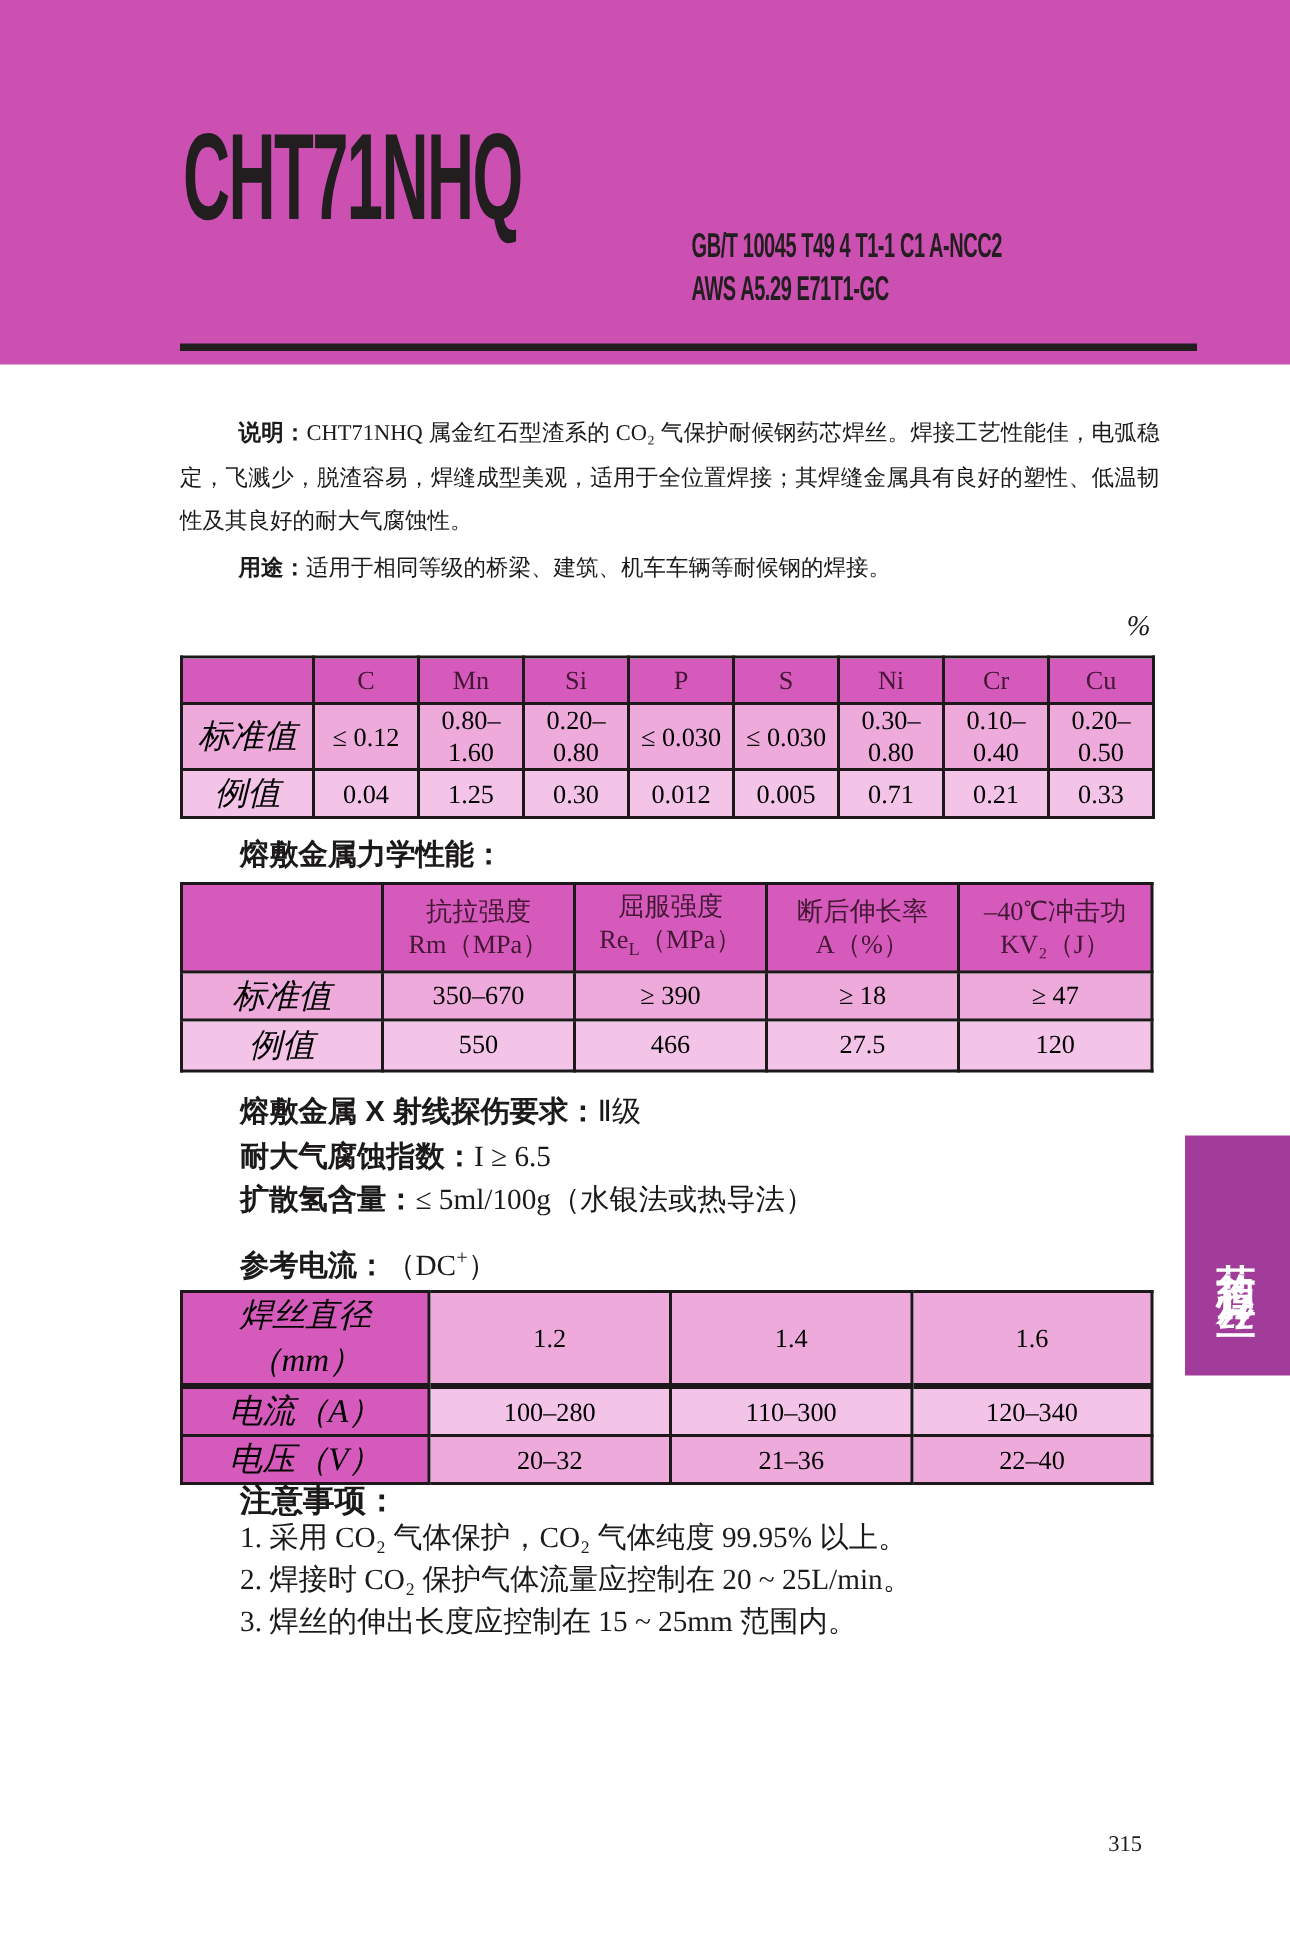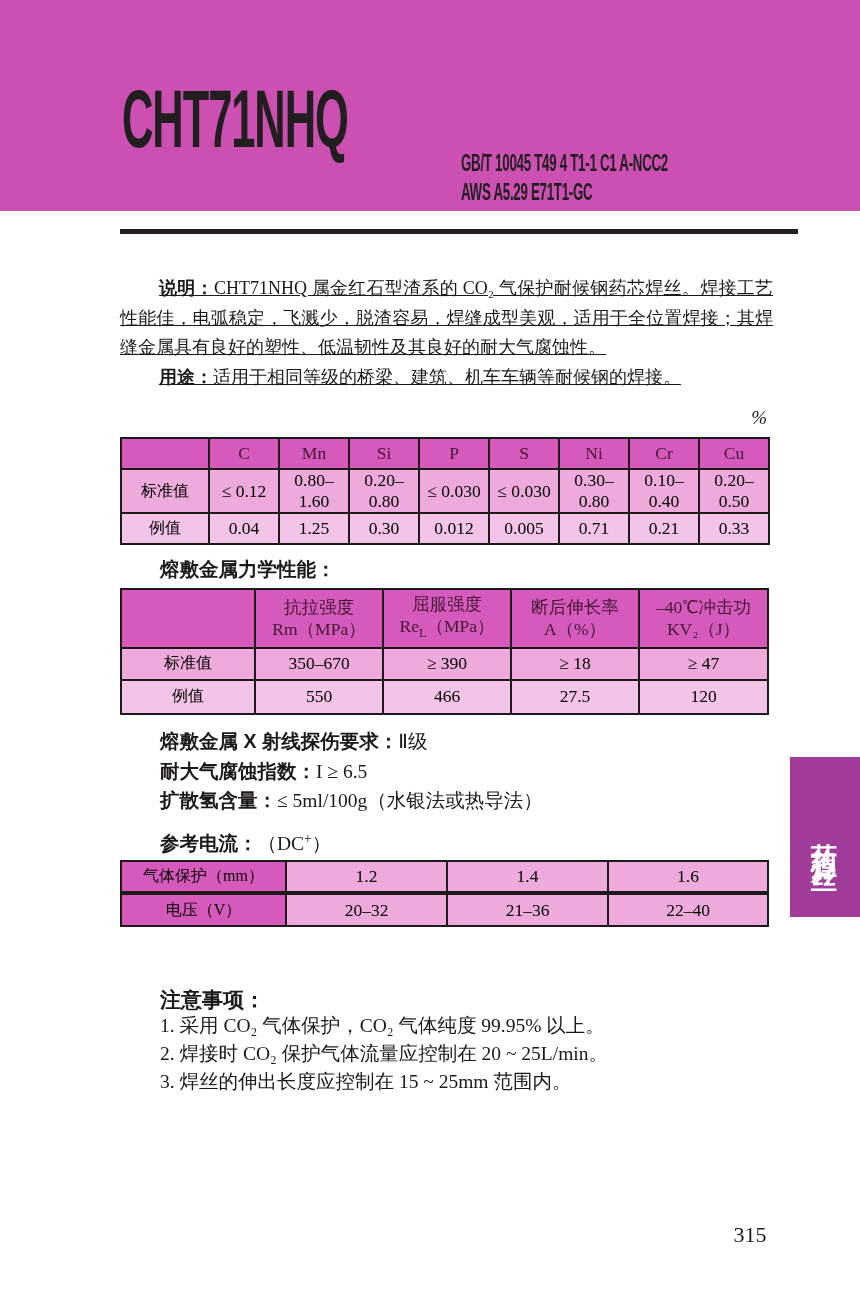--- a/index.html
+++ b/index.html
@@ -1,68 +1,68 @@
 <!DOCTYPE html>
 <html style="--header-bg: #cb50b2; --tab-bg: #a23c9a; --table-head-bg: #d55abb; --row-pink: #edaadb; --row-pink-light: #f3c3e8; --border: #1d191a; --ink: #221e1f; --head-ink: #441734;"><head>
 <meta charset="utf-8">
 <style>
   html,body{margin:0;padding:0;background:#ffffff;}
   #page{
     position:relative; width:860px; height:1291px; background:#ffffff;
     overflow:hidden; font-family:"Liberation Serif", serif; color:#1c191a;
   }
   
-  .header-band{position:absolute;left:0;top:0;width:860px;height:211px;background:var(--header-bg);}
+  .header-band{position:absolute;left:0;top:0;width:860px;height:243px;background:var(--header-bg);}
   .product-title{
     position:absolute;left:122px;top:78px;font-family:"Liberation Sans",sans-serif;
     font-weight:bold;font-size:82px;line-height:1;color:var(--ink);
     transform:scaleX(0.53);transform-origin:0 0;letter-spacing:-2px;white-space:nowrap;
   }
   .standards{
     position:absolute;left:461px;top:149px;font-family:"Liberation Sans",sans-serif;
     font-weight:bold;font-size:23px;line-height:29px;color:var(--ink);
     transform:scaleX(0.58);transform-origin:0 0;white-space:nowrap;letter-spacing:-0.5px;
   }
   .header-rule{position:absolute;left:120px;top:229px;width:678px;height:5px;background:var(--ink);}
   
-  .desc{position:absolute;left:120px;top:274px;width:653px;font-size:18px;line-height:29.5px;text-align:justify;text-decoration:underline;}
+  .desc{position:absolute;left:120px;top:274px;width:653px;font-size:15px;line-height:29.5px;text-align:justify;}
   .desc p{margin:0;text-indent:39px;}
   .plabel{font-family:"Liberation Sans",sans-serif;font-weight:bold;}
   
   .sec-head{
     position:absolute;left:120px;width:647px;font-family:"Liberation Sans",sans-serif;
     font-weight:bold;font-size:19.5px;white-space:nowrap;
   }
   .sec-head .ind{padding-left:40px;}
   .unit-pct{position:absolute;right:0;top:1px;font-family:"Liberation Serif",serif;font-style:italic;font-weight:normal;font-size:19px;}
   
   table.tbl{position:absolute;left:120px;border-collapse:collapse;table-layout:fixed;
     font-size:17.5px;text-align:center;color:#000;}
   table.tbl td{border:2px solid var(--border);padding:0 2px;overflow:hidden;}
   table.tbl tr.head td{background:var(--table-head-bg);color:var(--head-ink);}
-  td.lbl{font-size:16px;}
+  td.lbl{font-size:22px;font-style:italic;}
   .row-a td{background:var(--row-pink);}
   .row-b td{background:var(--row-pink-light);}
   .two-line{line-height:22px;padding:3px 0;}
   table.cur td.lbl{background:var(--table-head-bg);}
   table.cur tr.thickline td{border-bottom-width:4px;}
   
   .specs{position:absolute;left:160px;top:727px;font-size:19.5px;line-height:28.5px;white-space:nowrap;}
   .spec-current{position:absolute;left:160px;top:830px;font-size:19.5px;white-space:nowrap;}
   
   .notes-title{position:absolute;left:160px;top:986px;font-family:"Liberation Sans",sans-serif;font-weight:bold;font-size:21px;}
   .notes{position:absolute;left:160px;top:1012px;font-size:19.5px;line-height:27.8px;}
   .notes div{white-space:nowrap;}
   
   .side-tab{position:absolute;left:790px;top:757px;width:70px;height:160px;background:var(--tab-bg);
     display:flex;align-items:center;justify-content:center;}
   .side-tab .vtext{writing-mode:vertical-rl;text-orientation:upright;color:#ffffff;
     font-family:"Liberation Sans",sans-serif;font-weight:bold;font-size:26px;letter-spacing:8px;}
   
-  .page-num{position:absolute;left:700px;top:1222px;width:100px;text-align:center;font-size:22px;}
+  .page-num{position:absolute;left:700px;top:1222px;width:100px;text-align:center;font-size:15px;}
   sub{font-size:70%;} sup{font-size:70%;}
 </style>
 </head>
 <body>
 
 <div id="page">
 
   <div class="header-band">
     <div class="product-title">CHT71NHQ</div>
     <div class="standards">
@@ -199,24 +199,30 @@
 
   <table class="tbl cur" style="top:860px;">
     <colgroup>
       <col style="width:165px">
         <col style="width:161px">
         <col style="width:161px">
         <col style="width:160px">
     </colgroup>
     <tbody>
         <tr class="row-a thickline">
-      <td class="lbl" style="height:29px">气体保护（mm）</td>
+      <td class="lbl" style="height:29px">焊丝直径（mm）</td>
       <td>1.2</td>
       <td>1.4</td>
       <td>1.6</td>
+    </tr>
+    <tr class="row-b">
+      <td class="lbl" style="height:30px">电流（A）</td>
+      <td>100–280</td>
+      <td>110–300</td>
+      <td>120–340</td>
     </tr>
     <tr class="row-a">
       <td class="lbl" style="height:30px">电压（V）</td>
       <td>20–32</td>
       <td>21–36</td>
       <td>22–40</td>
     </tr>
   </tbody>
     </table>
 

